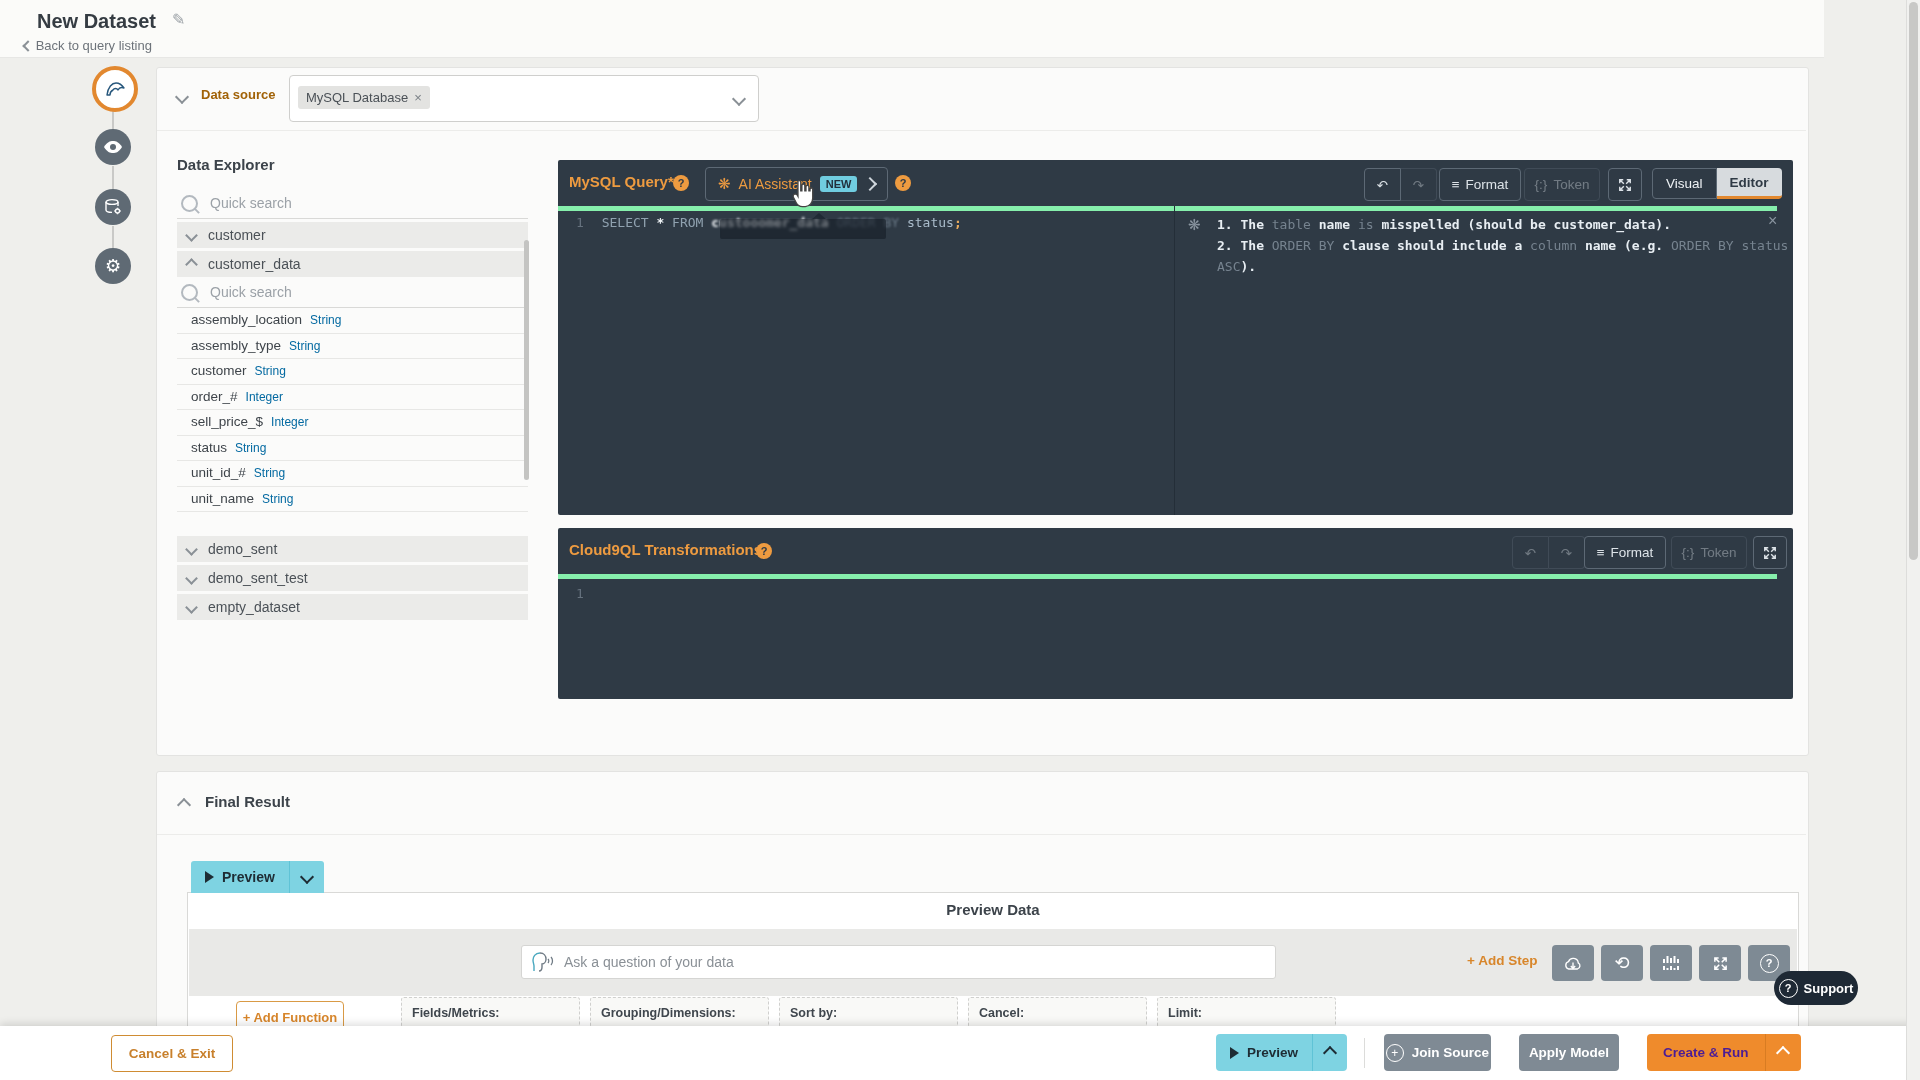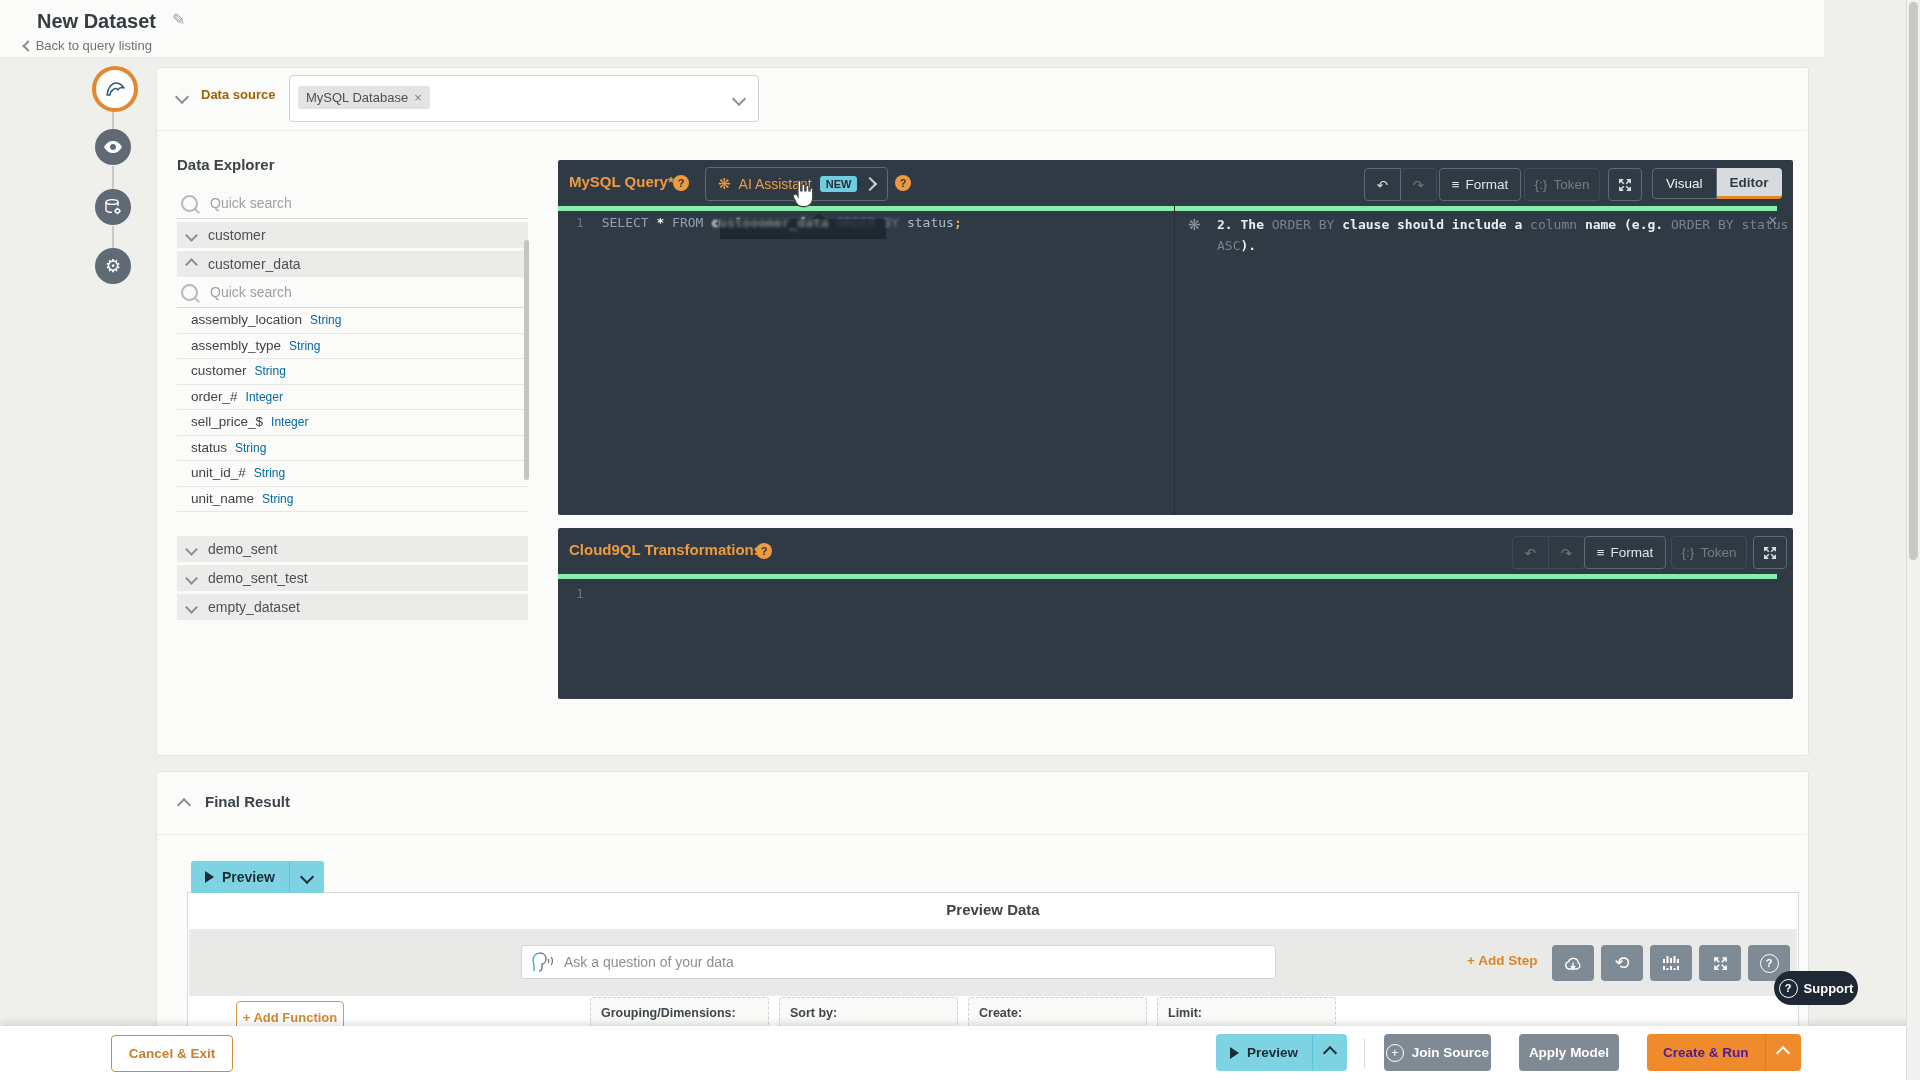--- a/index.html
+++ b/index.html
@@ -288,20 +288,21 @@
     <div class="abs codebody" style="left:18px;top:55px;right:630px;">
       <span class="lnno">1</span>
       <span style="margin-left:10px;"><span class="tk-kw">SELECT</span><span class="tk-kw"> </span><span class="tk-star">*</span><span class="tk-kw"> </span><span class="tk-kw">FROM</span><span class="tk-kw"> </span><span class="tk-tbl">custooomer_data</span><span class="tk-dim"> ORDER BY</span><span class="tk-val"> status</span><span class="tk-semi">;</span></span>
       <div class="abs sel-overlay">
         <span class="sel-notch"></span>
       </div>
     </div>
     <div class="abs ai-divider"></div>
     <span class="abs ai-gpt">❋</span>
     <div class="abs ailines">
+      <div><span class="tk-b">1. The </span><span class="tk-d">table </span><span class="tk-b">name </span><span class="tk-d">is </span><span class="tk-b">misspelled (should be customer_data).</span></div>
       <div><span class="tk-b">2. The </span><span class="tk-d">ORDER BY </span><span class="tk-b">clause should include a </span><span class="tk-d">column </span><span class="tk-b">name (e.g. </span><span class="tk-d">ORDER BY status ASC</span><span class="tk-b">).</span></div>
     </div>
     <span class="abs ai-close">×</span>
   </div>
 
   <div class="abs dark" id="c9qlp">
     <div class="abs dkhdr">
       <span class="abs dk-title" style="left:11px;top:13px;">Cloud9QL Transformations</span>
       <span class="abs helpdot" style="left:198px;top:15px;">?</span>
       <div class="abs pair" style="left:954px;top:8px;">
@@ -385,23 +386,24 @@
           </svg>
         </div>
         <div class="icobtn">
           <span style="width:17px;height:17px;border:1.6px solid #fff;border-radius:50%;display:flex;align-items:center;justify-content:center;font-size:11px;font-weight:bold;">?</span>
         </div>
       </div>
     </div>
   </div>
 
   <div class="abs addfn">+ Add Function</div>
+  <div class="abs slot" style="left:244px;">Fields/Metrics:</div>
   <div class="abs slot" style="left:433px;">Grouping/Dimensions:</div>
   <div class="abs slot" style="left:622px;">Sort by:</div>
-  <div class="abs slot" style="left:811px;">Create:</div>
+  <div class="abs slot" style="left:811px;">Cancel:</div>
   <div class="abs slot" style="left:1000px;">Limit:</div>
 </div>
 
 <div class="abs footer">
   <div class="abs btn cancel">Cancel &amp; Exit</div>
   <div class="abs fprev">
     <div class="m">
       <span class="play"></span>
       <span>Preview</span>
     </div>

